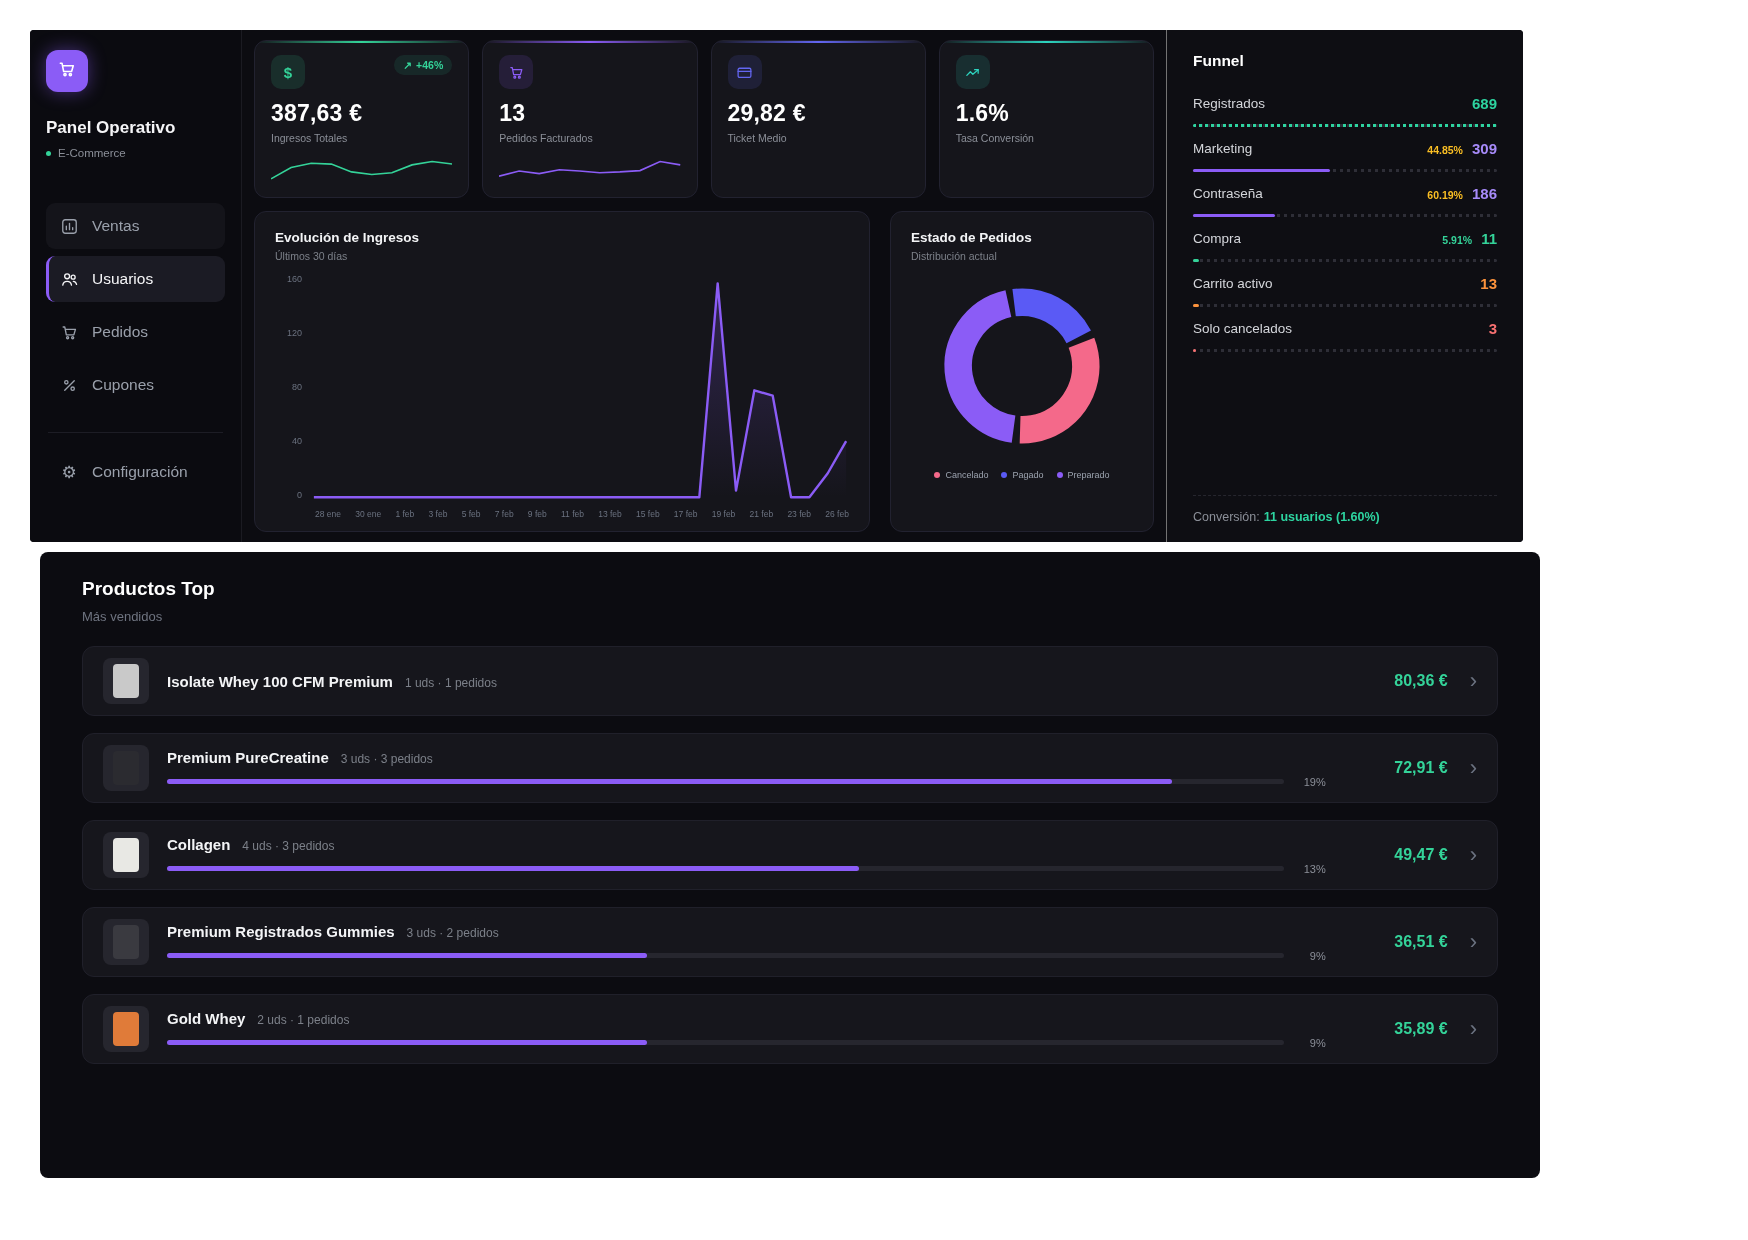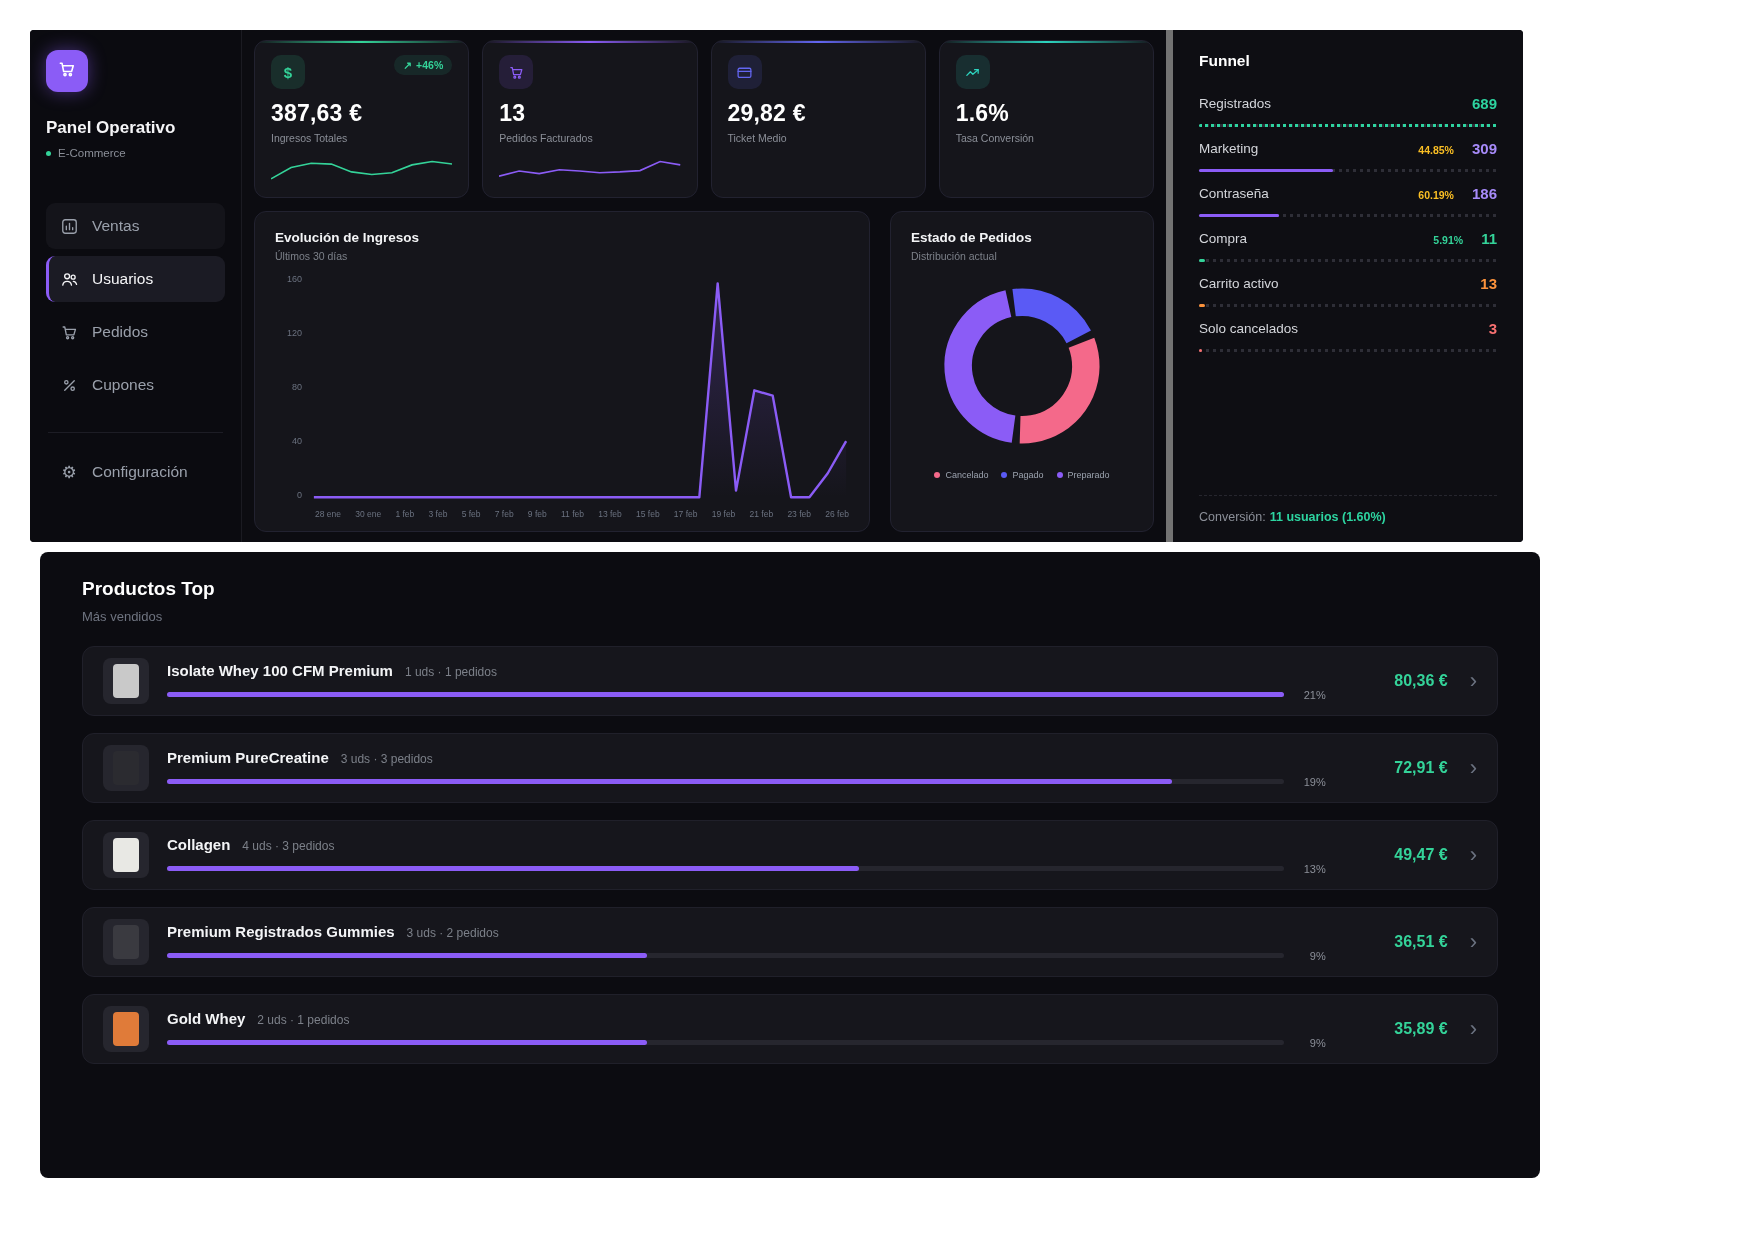--- a/index.html
+++ b/index.html
@@ -48,28 +48,28 @@
   .line-svg { flex:1; height:100%; }
   .x-labels { display:flex; justify-content:space-between; margin-left:40px; margin-top:7px; font-size:8.5px; color:#6b7280; white-space:nowrap; }
 
   .orders-card { flex:1; padding:18px 20px; display:flex; flex-direction:column; }
   .donut-svg { width:176px; height:176px; align-self:center; margin-top:16px; }
   .donut-legend { display:flex; gap:13px; align-self:center; margin-top:16px; font-size:9px; color:#9ca3af; }
   .legend-item { display:flex; align-items:center; }
   .legend-dot { width:6px; height:6px; border-radius:50%; display:inline-block; margin-right:5px; }
 
   
-  .funnel { width:357px; flex-shrink:0; background:#0e0e13; border-left:7px solid #737373; padding:22px 26px 18px; display:flex; flex-direction:column; }
+  .funnel { width:357px; flex-shrink:0; background:#0e0e13; border-left:1px solid #737373; padding:22px 26px 18px; display:flex; flex-direction:column; }
   .funnel-title { font-size:15.5px; font-weight:bold; color:#ffffff; margin-bottom:16px; }
   .f-row { padding:9px 0 4px; }
   .f-top { display:flex; justify-content:space-between; align-items:center; }
   .f-label { font-size:13.5px; color:#d4d6db; }
   .f-right { display:flex; align-items:baseline; gap:9px; }
   .f-pct { font-size:10.5px; font-weight:bold; }
-  .f-count { font-size:15px; font-weight:bold;margin-left:9px; }
+  .f-count { font-size:15px; font-weight:bold; }
   .f-track { margin-top:12px; height:3px; position:relative; background-image:repeating-linear-gradient(to right,#2e2e37 0 3px,transparent 3px 7px); border-radius:2px; }
   .f-fill { position:absolute; left:0; top:0; height:3px; border-radius:2px; }
   .f-footer { margin-top:auto; border-top:1px dashed #26262e; padding-top:14px; font-size:12.5px; color:#8b8f98; }
   .f-footer .conv-value { color:#2dd4a0; font-weight:bold; margin-left:4px; }
 
   
   .bottom-section { position:absolute; left:40px; top:552px; width:1500px; height:626px; background:#0c0c11; border-radius:8px; padding:26px 42px; }
   .pt-title { font-size:19px; font-weight:bold; color:#ffffff; }
   .pt-subtitle { margin-top:9px; font-size:13px; color:#6f7480; }
   .p-list { margin-top:22px; display:flex; flex-direction:column; gap:17px; }
@@ -401,26 +401,20 @@
 
       <div class="p-row">
         <div class="p-thumb">
             <div class="p-thumb-inner" style="background: rgb(201, 201, 201);"></div>
           </div>
         <div class="p-mid">
           <div class="p-namerow">
             <span class="p-name">Isolate Whey 100 CFM Premium</span>
             <span class="p-meta">1 uds · 1 pedidos</span>
           </div>
-          <div class="p-barrow">
-            <div class="p-track">
-                <div class="p-fill" style="width: 100%;"></div>
-              </div>
-            <span class="p-pct">21%</span>
-          </div>
         </div>
         <span class="p-price">80,36 €</span>
         <span class="p-chevron">›</span>
       </div>
 
       <div class="p-row">
         <div class="p-thumb">
             <div class="p-thumb-inner" style="background: rgb(43, 43, 48);"></div>
           </div>
         <div class="p-mid">

